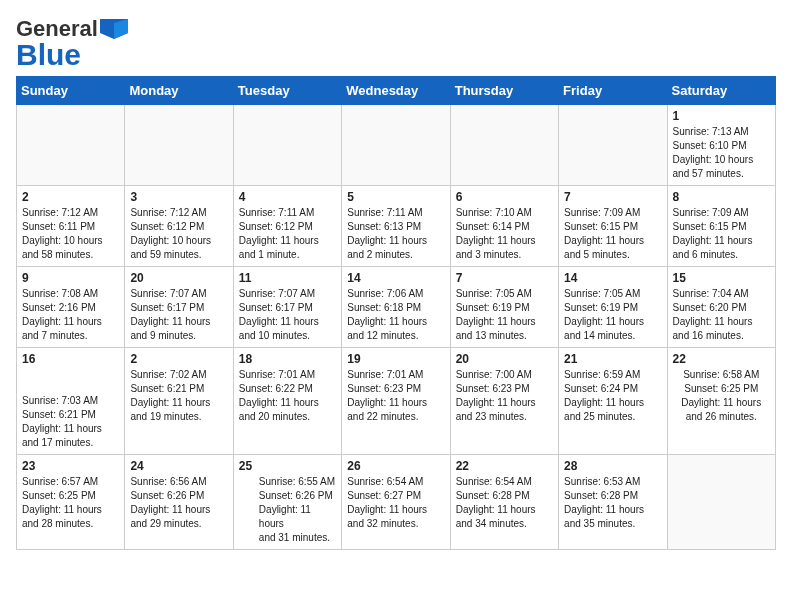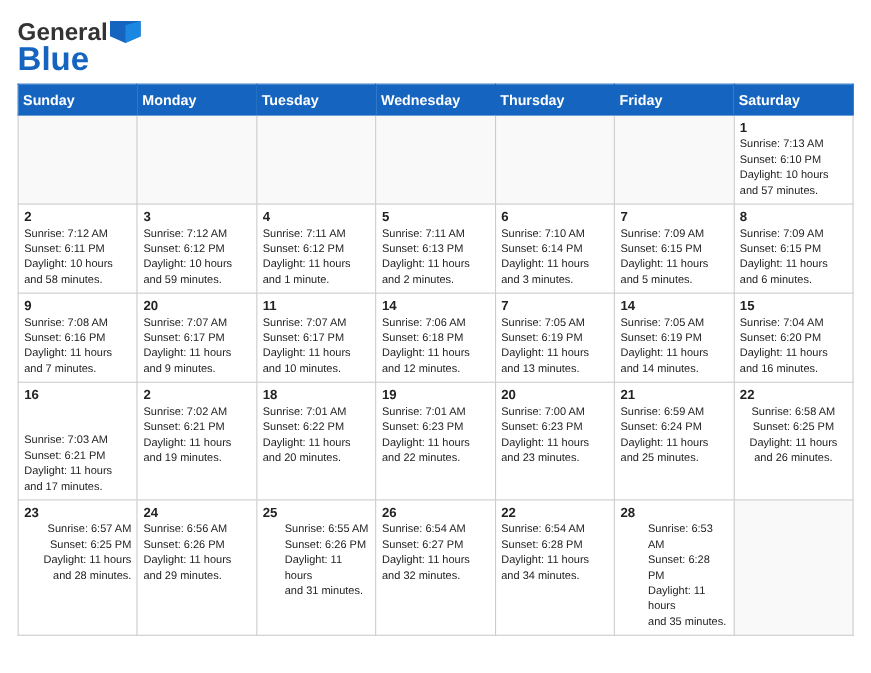--- a/index.html
+++ b/index.html
@@ -169,21 +169,21 @@
           <div class="day-info" style="white-space: pre-line;">Sunrise: 7:09 AM
 Sunset: 6:15 PM
 Daylight: 11 hours
 and 6 minutes.</div>
         </td>
       </tr>
       <tr>
         <td>
           <span class="day-number">9</span>
           <div class="day-info" style="white-space: pre-line;">Sunrise: 7:08 AM
-Sunset: 6:16 PM
+Sunset: 2:16 PM
 Daylight: 11 hours
 and 7 minutes.</div>
         </td>
         <td>
           <span class="day-number">20</span>
           <div class="day-info" style="white-space: pre-line;">Sunrise: 7:07 AM
 Sunset: 6:17 PM
 Daylight: 11 hours
 and 9 minutes.</div>
         </td>
@@ -270,21 +270,21 @@
           <span class="day-number">22</span>
           <div class="day-info" style="white-space: pre-line; text-align: center;">Sunrise: 6:58 AM
 Sunset: 6:25 PM
 Daylight: 11 hours
 and 26 minutes.</div>
         </td>
       </tr>
       <tr>
         <td>
           <span class="day-number">23</span>
-          <div class="day-info" style="white-space: pre-line; text-align: right;">Sunrise: 6:57 AM
+          <div class="day-info" style="white-space: pre-line;">Sunrise: 6:57 AM
 Sunset: 6:25 PM
 Daylight: 11 hours
 and 28 minutes.</div>
         </td>
         <td>
           <span class="day-number">24</span>
           <div class="day-info" style="white-space: pre-line;">Sunrise: 6:56 AM
 Sunset: 6:26 PM
 Daylight: 11 hours
 and 29 minutes.</div>
@@ -305,21 +305,21 @@
         </td>
         <td>
           <span class="day-number">22</span>
           <div class="day-info" style="white-space: pre-line;">Sunrise: 6:54 AM
 Sunset: 6:28 PM
 Daylight: 11 hours
 and 34 minutes.</div>
         </td>
         <td>
           <span class="day-number">28</span>
-          <div class="day-info" style="white-space: pre-line; margin-left: 25px;">Sunrise: 6:53 AM
+          <div class="day-info" style="white-space: pre-line;">Sunrise: 6:53 AM
 Sunset: 6:28 PM
 Daylight: 11 hours
 and 35 minutes.</div>
         </td>
         <td class="empty"></td>
       </tr>
     </tbody>
 </table>
 
 </body></html>

